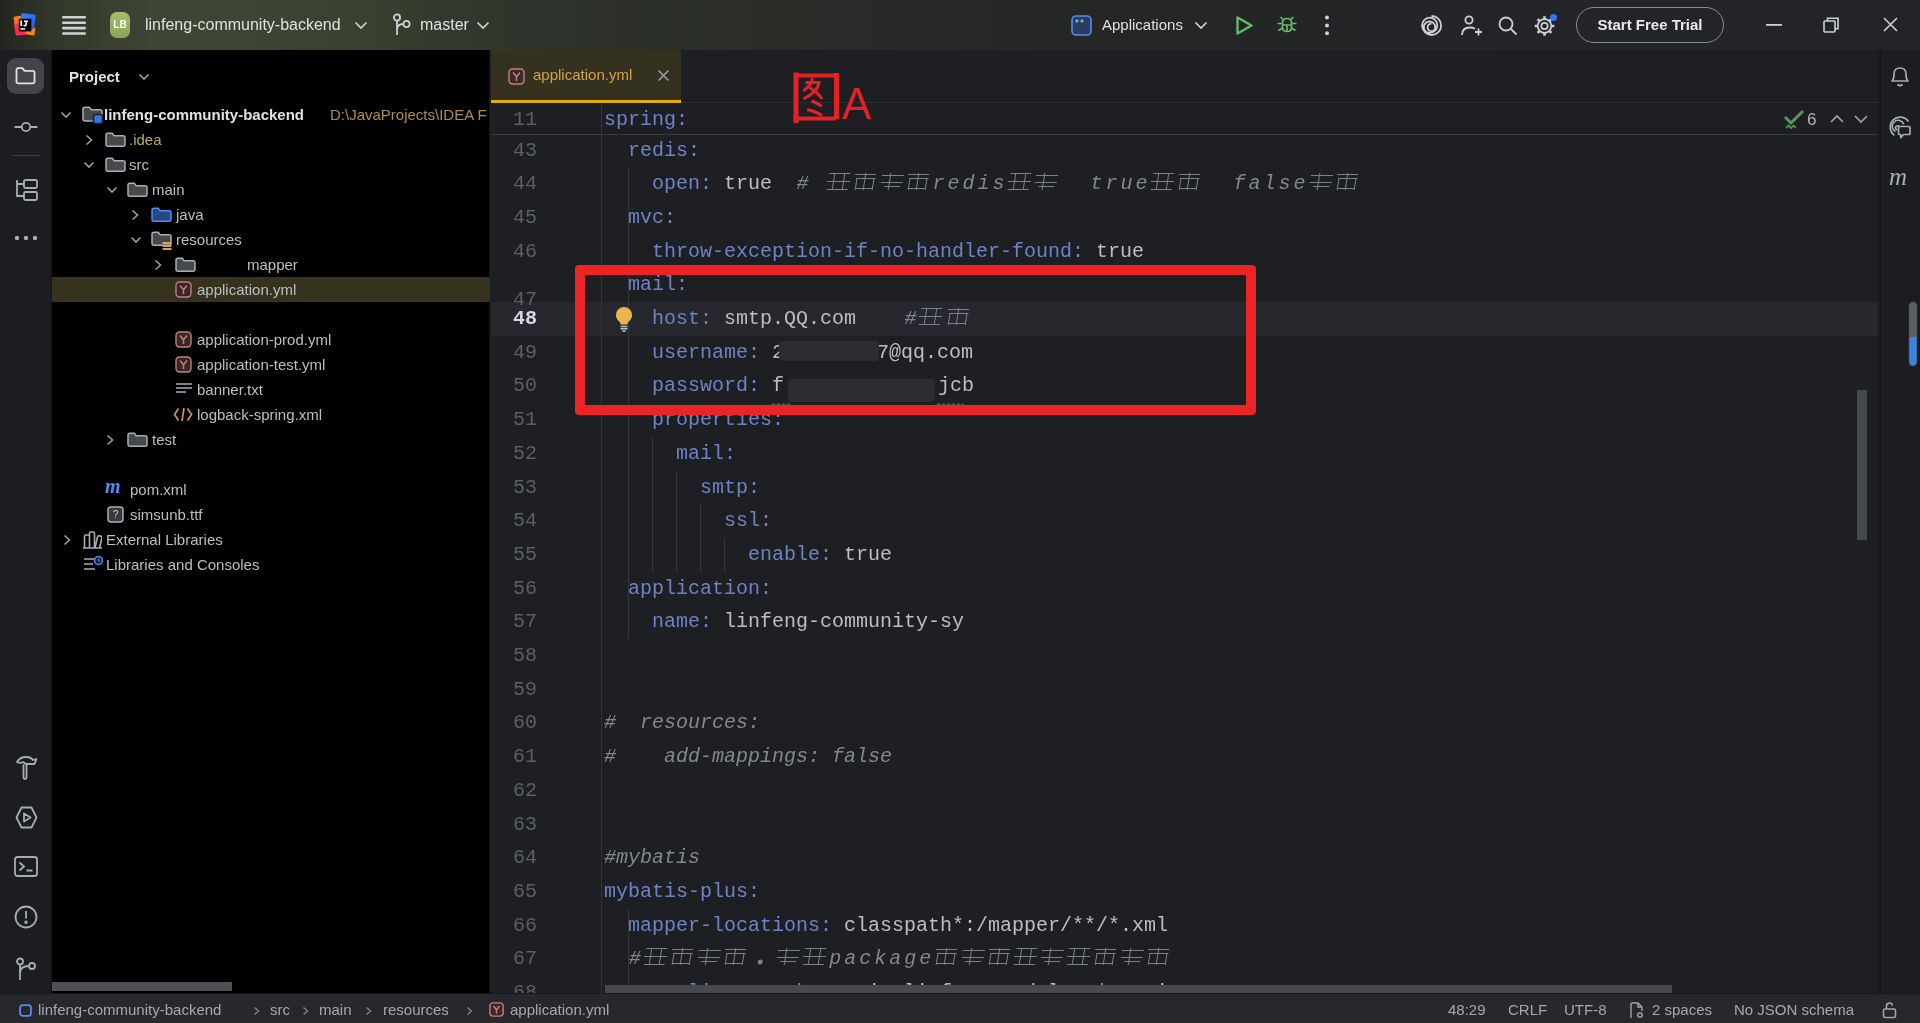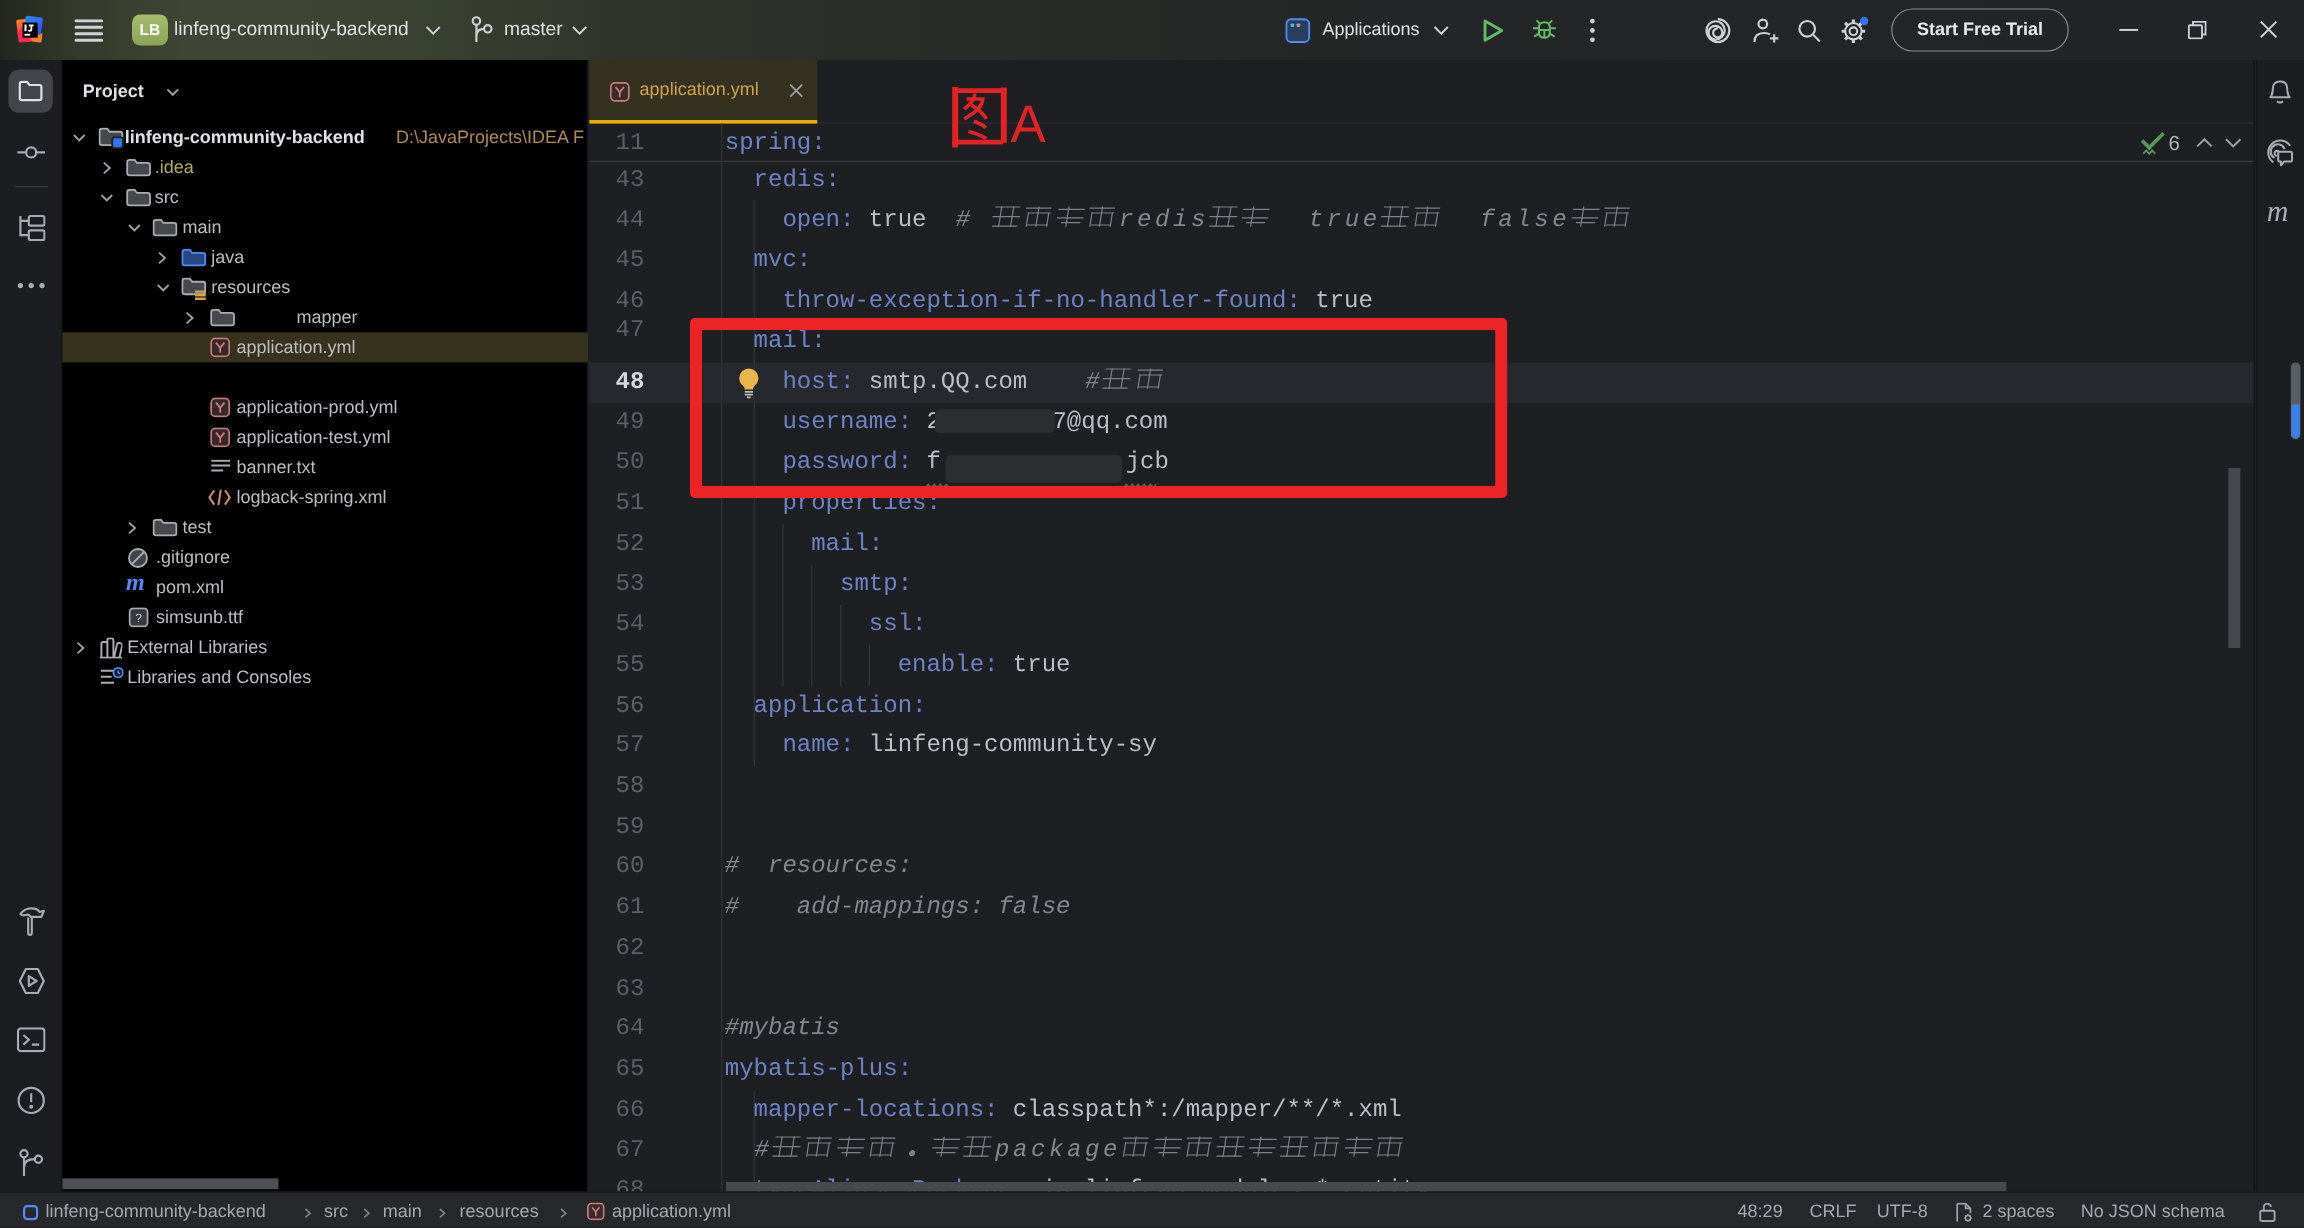--- a/index.html
+++ b/index.html
@@ -82,21 +82,21 @@
 
     <svg class="abs" style="left:62px;top:16px" width="24" height="19" viewBox="0 0 24 19">
       <g fill="#cfd2d6">
           <rect y="0" width="24" height="2.6" rx="1.3"></rect>
           <rect y="5.4" width="24" height="2.6" rx="1.3"></rect>
           <rect y="10.8" width="24" height="2.6" rx="1.3"></rect>
           <rect y="16.2" width="24" height="2.6" rx="1.3"></rect>
         </g>
     </svg>
 
-    <div class="abs" style="left:110px;top:12px;width:30px;height:26px;border-radius:7px;background:linear-gradient(180deg,#a7bd6c,#8aa458);color:#fdfdfb;font-size:13px;font-weight:bold;text-align:center;line-height:26px;">LB</div>
+    <div class="abs" style="left:110px;top:12px;width:20px;height:26px;border-radius:7px;background:linear-gradient(180deg,#a7bd6c,#8aa458);color:#fdfdfb;font-size:10px;font-weight:bold;text-align:center;line-height:26px;">LB</div>
     <div class="tbtxt" style="left:145px;font-size:16px;">linfeng-community-backend</div>
     <svg class="abs" style="left:354px;top:21px" width="14" height="9" viewBox="0 0 14 9">
         <path d="M1.5 1.5 L7 7 L12.5 1.5" stroke="#ced0d6" stroke-width="1.7" fill="none"></path>
       </svg>
 
     <svg class="abs" style="left:392px;top:13px" width="22" height="24" viewBox="0 0 22 24">
       <g stroke="#ced0d6" stroke-width="1.8" fill="none">
       <circle cx="5" cy="4.5" r="3.1"></circle>
           <circle cx="14.5" cy="11" r="3.1"></circle>
       <path d="M5 7.6 V 22 M5 17 q0 -6 6.4 -6"></path>
@@ -364,27 +364,20 @@
       <span class="abs" style="left:145px;">logback-spring.xml</span>
     </div>
     <div class="trow" style="top:376.5px;">
       <svg class="abs" style="left:54px;top:7px" width="8" height="12" viewBox="0 0 8 12">
           <path d="M1.5 1.5 L6.5 6 L1.5 10.5" stroke="#9da0a8" stroke-width="1.6" fill="none"></path>
         </svg>
       <svg class="abs" style="left:75px;top:5px" width="21" height="17" viewBox="0 0 21 17">
           <path d="M1 3.2 q0-2 2-2 h4.2 l2 2.6 h8.8 q2 0 2 2 v6.4 q0 2 -2 2 h-15 q-2 0 -2 -2 Z" fill="#46484c" stroke="#a9adb5" stroke-width="1.5"></path>
         </svg>
       <span class="abs" style="left:100px;">test</span>
-    </div>
-    <div class="trow" style="top:401.5px;">
-      <svg class="abs" style="left:54px;top:4px" width="18" height="18" viewBox="0 0 18 18">
-          <circle cx="9" cy="9" r="7.5" fill="#404348" stroke="#a9adb5" stroke-width="1.5"></circle>
-          <path d="M4 14 L14 4" stroke="#a9adb5" stroke-width="1.5"></path>
-        </svg>
-      <span class="abs" style="left:78px;">.gitignore</span>
     </div>
     <div class="trow" style="top:426.5px;">
       <span class="abs" style="left:53px;top:-3px;color:#548af7;font-style:italic;font-weight:bold;font-size:20px;font-family:'Liberation Serif',serif;">m</span>
       <span class="abs" style="left:78px;">pom.xml</span>
     </div>
     <div class="trow" style="top:451.5px;">
       <svg class="abs" style="left:55px;top:4px" width="17" height="17" viewBox="0 0 17 17">
           <rect x="1" y="1" width="15" height="15" rx="3" fill="#37393d" stroke="#a9adb5" stroke-width="1.5"></rect>
           <text x="8.5" y="12" font-size="10" fill="#cdd0d6" text-anchor="middle" font-family="Liberation Sans">?</text>
         </svg>
@@ -452,21 +445,21 @@
     <div class="abs" style="left:136.5px;top:858.6px;width:1px;height:86.4px;background:#33363c;"></div>
     <div class="abs" style="left:160.5px;top:386.8px;width:1px;height:134.8px;background:#33363c;"></div>
     <div class="abs" style="left:184.5px;top:420.5px;width:1px;height:101.1px;background:#33363c;"></div>
     <div class="abs" style="left:208.5px;top:454.2px;width:1px;height:67.4px;background:#33363c;"></div>
     <div class="abs" style="left:232.5px;top:487.9px;width:1px;height:33.7px;background:#33363c;"></div>
 
     <div class="ln" style="top:83.5px;">43</div>
     <div class="ln" style="top:117.2px;">44</div>
     <div class="ln" style="top:150.9px;">45</div>
     <div class="ln" style="top:184.6px;">46</div>
-    <div class="ln" style="top:209px;">47</div>
+    <div class="ln" style="top:233px;">47</div>
     <div class="ln" style="top:252px;color:#d5d8de;font-weight:bold;">48</div>
     <div class="ln" style="top:285.7px;">49</div>
     <div class="ln" style="top:319.4px;">50</div>
     <div class="ln" style="top:353.1px;">51</div>
     <div class="ln" style="top:386.8px;">52</div>
     <div class="ln" style="top:420.5px;">53</div>
     <div class="ln" style="top:454.2px;">54</div>
     <div class="ln" style="top:487.9px;">55</div>
     <div class="ln" style="top:521.6px;">56</div>
     <div class="ln" style="top:555.3px;">57</div>

